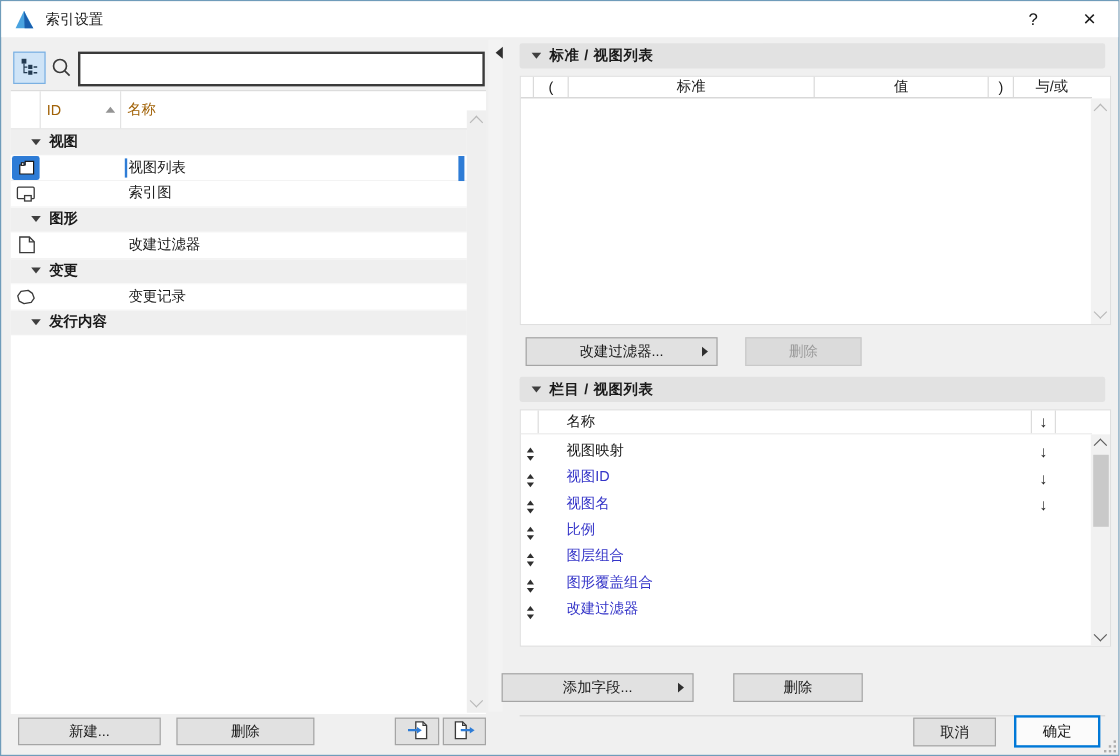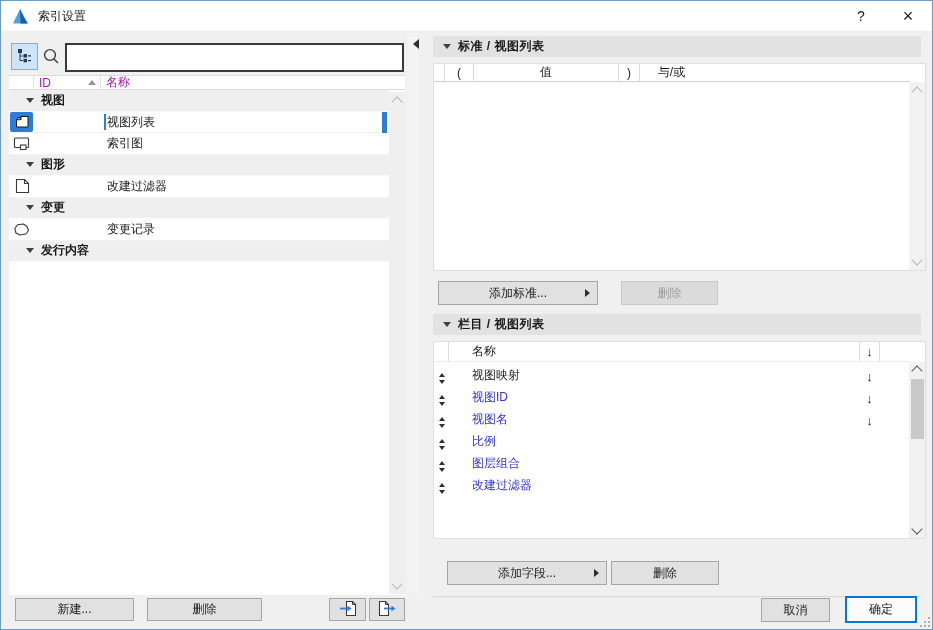--- a/index.html
+++ b/index.html
@@ -27,21 +27,21 @@
   .chev.down{transform:rotate(225deg);}
   .chev.dark{border-color:#5c5c5c;}
   .scrolltrack{position:absolute;background:#efefef;}
   
   .view-toggle{position:absolute;left:10px;top:42px;width:27px;height:27px;box-sizing:border-box;
     background:#cfe4f7;border:1px solid #7ab0e2;display:flex;align-items:center;justify-content:center;}
   .search-glass{position:absolute;left:40px;top:45px;}
   .search-input{position:absolute;left:64px;top:42px;width:339px;height:29px;box-sizing:border-box;
     border:2px solid #3a3a3a;background:#fff;font:inherit;padding:0 6px;outline:none;}
   .tree{position:absolute;left:8px;top:74px;width:396px;height:519px;background:#fff;border-top:1px solid #dcdcdc;}
-  .tree-header{display:flex;height:14px;width:396px;box-sizing:border-box;border-bottom:1px solid #dcdcdc;color:#a21caf;}
+  .tree-header{display:flex;height:32px;width:396px;box-sizing:border-box;border-bottom:1px solid #dcdcdc;color:#a16207;}
   .tree-header .c{display:flex;align-items:center;box-sizing:border-box;border-right:1px solid #e3e3e3;}
   .th-icon{width:25px;}
   .th-id{width:67px;padding-left:5px;justify-content:space-between;}
   .th-id .tri-up-gray{margin-right:4px;}
   .th-name{flex:1;padding-left:5px;border-right:none !important;}
   .rows{width:380px;}
   .g-row{height:21.5px;box-sizing:border-box;background:#efefef;display:flex;align-items:center;
     padding-left:17px;gap:7px;font-weight:bold;border-bottom:1px solid #fbfbfb;}
   .i-row{height:21.5px;box-sizing:border-box;position:relative;background:#fff;border-bottom:1px solid #f3f3f3;}
   .i-icon{position:absolute;left:1px;top:0;width:23px;height:20px;display:flex;align-items:center;justify-content:center;}
@@ -220,31 +220,32 @@
   <span class="split-arrow tri-left"></span>
 
   <div class="sec-header" style="top:35px;">
     <span class="tri-down"></span>
     <span class="lbl">标准 / 视图列表</span>
   </div>
   <div class="panelbox criteria-box">
     <div class="crit-header">
       <div class="c cc0"></div>
       <div class="c cc1">(</div>
+      <div class="c cc2">标准</div>
       <div class="c cc3">值</div>
       <div class="c cc4">)</div>
       <div class="c cc5">与/或</div>
     </div>
     <div class="scrolltrack crit-scroll">
       <span class="chev up" style="top:6px;"></span>
       <span class="chev down" style="bottom:6px;"></span>
     </div>
   </div>
   <div class="btn" style="left:437px;top:280px;width:160px;height:24px;">
-    <span>添加标准...</span>
+    <span>改建过滤器...</span>
     <span class="menu-arrow tri-right"></span>
   </div>
   <div class="btn disabled" style="left:620px;top:280px;width:97px;height:24px;">删除</div>
 
   <div class="sec-header" style="top:313px;text-align:right;">
     <span class="tri-down"></span>
     <span class="lbl">栏目 / 视图列表</span>
   </div>
   <div class="panelbox fields-box">
     <div class="f-header">
@@ -301,29 +302,38 @@
         </span>
       <span class="f-name link">图层组合</span>
     </div>
     <div class="f-row">
       <span class="f-handle">
           <span class="handle">
             <span class="u"></span>
             <span class="d"></span>
           </span>
         </span>
+      <span class="f-name link">图形覆盖组合</span>
+    </div>
+    <div class="f-row">
+      <span class="f-handle">
+          <span class="handle">
+            <span class="u"></span>
+            <span class="d"></span>
+          </span>
+        </span>
       <span class="f-name link">改建过滤器</span>
     </div>
     <div class="fields-scroll">
       <span class="chev up dark" style="top:5px;"></span>
       <span class="thumb"></span>
       <span class="chev down dark" style="bottom:5px;"></span>
     </div>
   </div>
-  <div class="btn" style="left:446px;top:560px;width:160px;height:24px;text-align:center;">
+  <div class="btn" style="left:417px;top:560px;width:160px;height:24px;text-align:center;">
     <span>添加字段...</span>
     <span class="menu-arrow tri-right"></span>
   </div>
   <div class="btn" style="left:610px;top:560px;width:108px;height:24px;">删除</div>
 
   <div class="hr"></div>
   <div class="btn" style="left:760px;top:597px;width:69px;height:24px;font-family:Liberation Mono, monospace;">取消</div>
   <div class="btn default" style="left:844px;top:595px;width:72px;height:27px;">确定</div>
   <div class="grip"></div>
 

